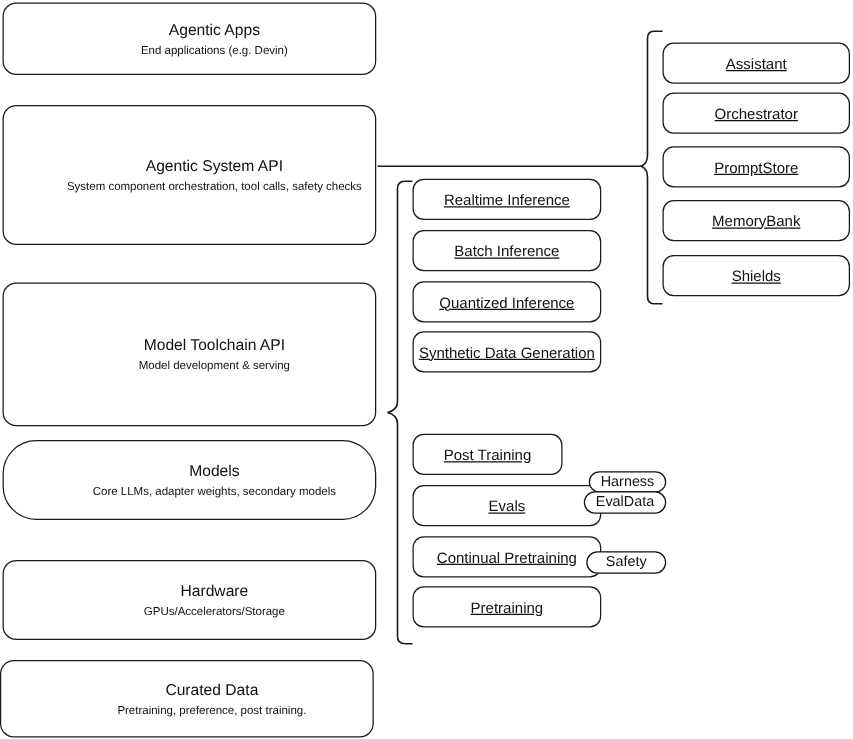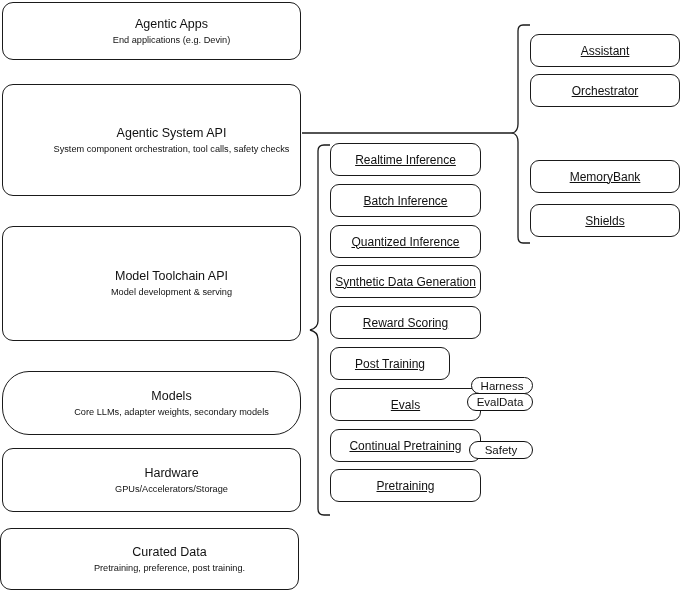--- a/index.html
+++ b/index.html
@@ -109,21 +109,21 @@
   <div class="box" style="left:2px; top:84px; width:299px; height:112px;">
     <div class="title">Agentic System API</div>
     <div class="subtitle">System component orchestration, tool calls, safety checks</div>
   </div>
 
   <div class="box" style="left:2px; top:226px; width:299px; height:115px;">
     <div class="title">Model Toolchain API</div>
     <div class="subtitle">Model development &amp; serving</div>
   </div>
 
-  <div class="box" style="left:2px; top:371px; width:299px; height:64px;border-radius:27px;">
+  <div class="box" style="left:2px; top:352px; width:299px; height:64px;border-radius:27px;">
     <div class="title">Models</div>
     <div class="subtitle">Core LLMs, adapter weights, secondary models</div>
   </div>
 
   <div class="box" style="left:2px; top:448px; width:299px; height:64px;">
     <div class="title">Hardware</div>
     <div class="subtitle">GPUs/Accelerators/Storage</div>
   </div>
 
   <div class="box" style="left:0; top:528px; width:299px; height:62px;">
@@ -161,23 +161,20 @@
   </div>
   <div class="chip" style="left:330px; top:184px; width:151px; height:33px;">
     <span>Batch Inference</span>
   </div>
   <div class="chip" style="left:330px; top:225px; width:151px; height:33px;">
     <span>Quantized Inference</span>
   </div>
   <div class="chip" style="left:330px; top:265px; width:151px; height:33px;">
     <span>Synthetic Data Generation</span>
   </div>
-  <div class="chip" style="left:330px; top:306px; width:151px; height:33px;">
-    <span>Reward Scoring</span>
-  </div>
   <div class="chip" style="left:330px; top:347px; width:120px; height:33px;">
     <span>Post Training</span>
   </div>
   <div class="chip" style="left:330px; top:388px; width:151px; height:33px;">
     <span>Evals</span>
   </div>
   <div class="chip" style="left:330px; top:429px; width:151px; height:33px;">
     <span>Continual Pretraining</span>
   </div>
   <div class="chip" style="left:330px; top:469px; width:151px; height:33px;">
@@ -193,20 +190,23 @@
   <div class="pill" style="left:469px; top:409px; width:64px; height:18px;margin-top:32px;">
     <span>Safety</span>
   </div>
 
   <div class="chip" style="left:530px; top:34px; width:150px; height:33px;">
     <span>Assistant</span>
   </div>
   <div class="chip" style="left:530px; top:74px; width:150px; height:33px;">
     <span>Orchestrator</span>
   </div>
+  <div class="chip" style="left:530px; top:117px; width:150px; height:33px;">
+    <span>PromptStore</span>
+  </div>
   <div class="chip" style="left:530px; top:160px; width:150px; height:33px;">
     <span>MemoryBank</span>
   </div>
   <div class="chip" style="left:530px; top:204px; width:150px; height:33px;">
     <span>Shields</span>
   </div>
 
 </div>
 
 </body></html>

